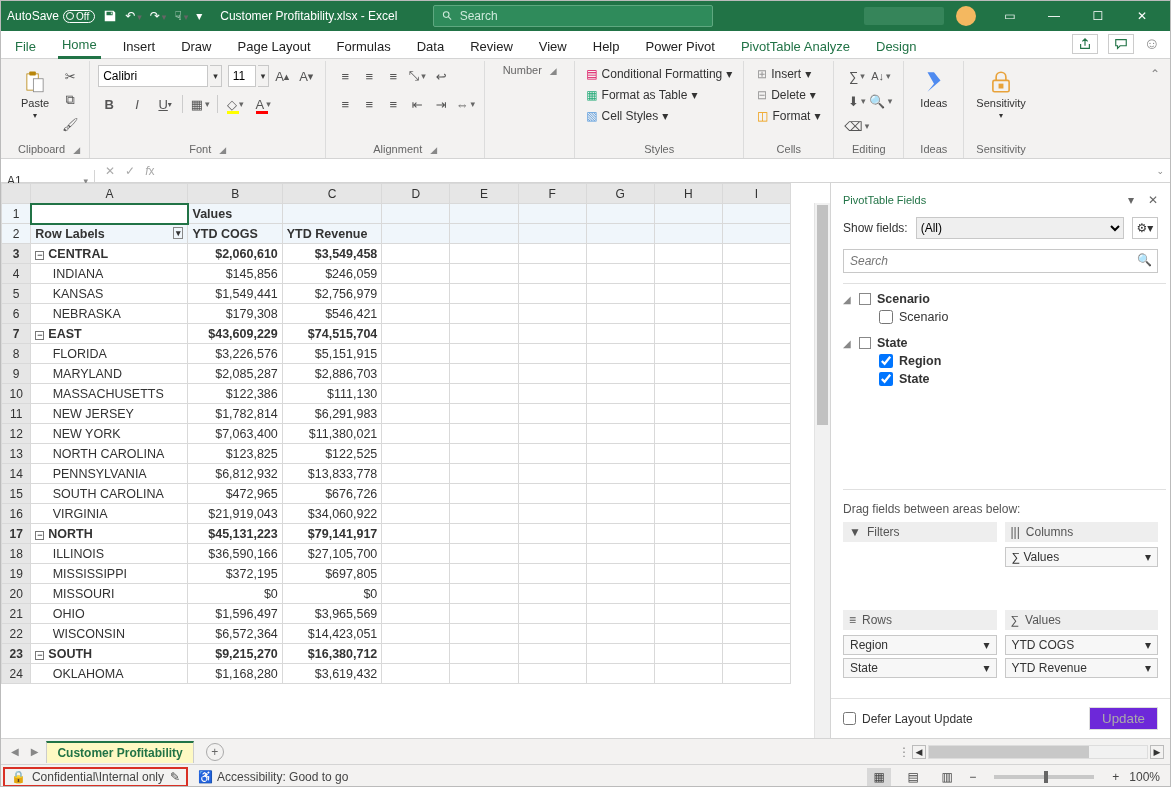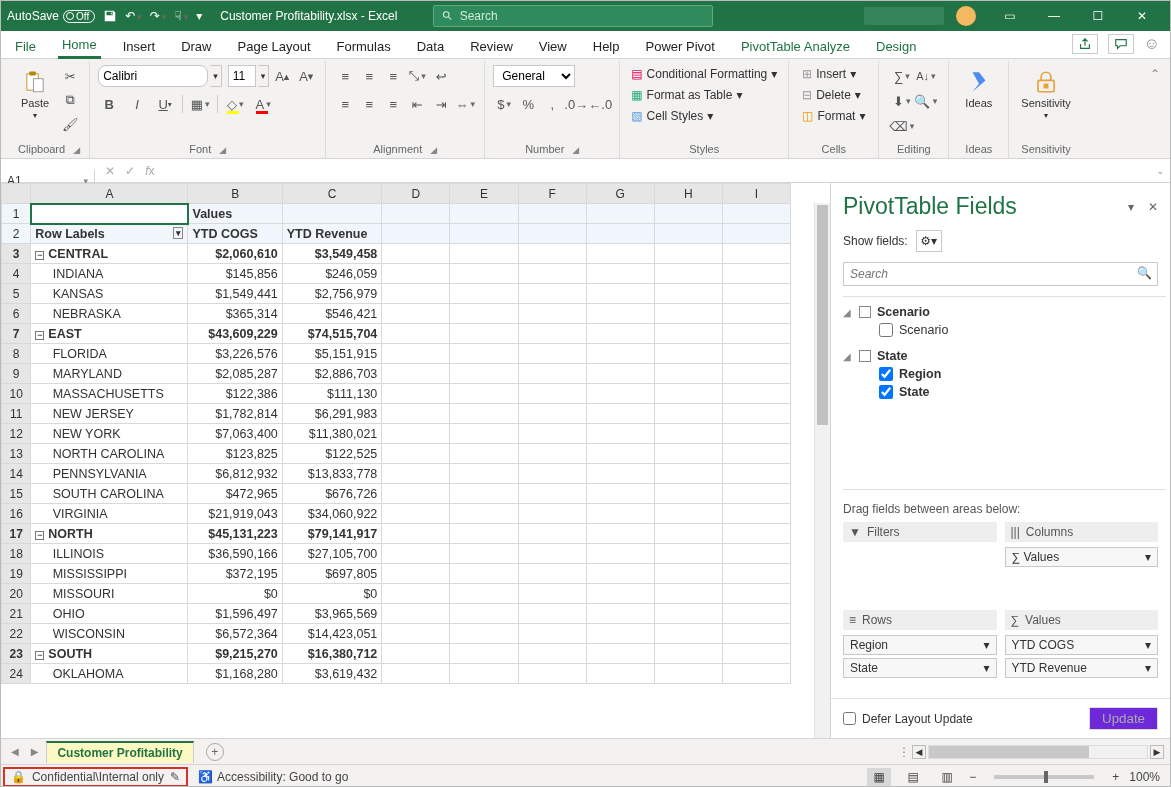--- a/index.html
+++ b/index.html
@@ -62,21 +62,21 @@
 .sheet-tabs .hscroll{margin-left:auto;display:flex;align-items:center;gap:2px;}
 .statusbar{height:24px;background:#f3f2f1;border-top:1px solid #d4d4d4;display:flex;align-items:center;padding:0 10px;font-size:12px;color:#444;gap:10px;}
 .statusbar .sensitivity-box{border:2px solid #d93025;padding:1px 6px;display:flex;align-items:center;gap:6px;margin-left:-8px;}
 .statusbar .spacer{flex:1;}
 .statusbar .viewbtn{width:24px;height:18px;display:flex;align-items:center;justify-content:center;border-left:0;}
 .statusbar .slider{width:100px;height:4px;background:#c8c8c8;position:relative;margin:0 8px;}
 .statusbar .slider .thumb{position:absolute;left:50%;top:-4px;width:4px;height:12px;background:#666;}
 
 .pane{width:340px;border-left:1px solid #d4d4d4;background:#fff;display:flex;flex-direction:column;}
 .pane .ph{display:flex;align-items:center;justify-content:space-between;padding:10px 12px 6px 12px;}
-.pane .ph h2{font-size:23px;font-weight:400;color:#217346;}
+.pane .ph h2{font-size:11px;font-weight:400;color:#217346;}
 .pane .ph .ctrl{display:flex;gap:14px;color:#666;align-items:center;}
 .pane .showrow{display:flex;align-items:center;gap:8px;padding:4px 12px;font-size:12px;}
 .pane .showrow select{flex:1;height:22px;border:1px solid #c8c8c8;font-size:12px;}
 .pane .gear{width:26px;height:22px;border:1px solid #c8c8c8;display:flex;align-items:center;justify-content:center;}
 .pane .search{margin:6px 12px;position:relative;}
 .pane .search input{width:100%;height:24px;border:1px solid #c8c8c8;padding:0 24px 0 6px;font-size:12px;font-style:italic;color:#777;}
 .pane .search .sicon{position:absolute;right:6px;top:4px;color:#888;}
 .pane .fieldlist{flex:1;overflow:auto;border-top:1px solid #e0e0e0;border-bottom:1px solid #e0e0e0;margin:4px 4px 4px 12px;padding:6px 4px 6px 0;font-size:12.5px;}
 .pane .fieldlist .node{display:flex;align-items:center;gap:6px;padding:2px 0;}
 .pane .fieldlist .node .toggle{width:10px;color:#888;font-size:10px;}
@@ -186,21 +186,21 @@
       </div>
     </div>
     <div class="label">
         <span>Clipboard</span>
         <span class="launcher">◢</span>
       </div>
   </div>
   <div class="group" style="min-width:210px;">
     <div class="content col" style="gap:6px;align-items:flex-start;">
       <div class="row">
-        <input class="rinp" style="width: 110px; border-radius: 8px;" value="Calibri">
+        <input class="rinp" style="width: 110px;" value="Calibri">
           <span style="border:1px solid #c8c8c8;border-left:none;height:22px;display:flex;align-items:center;padding:0 3px;font-size:9px;">▾</span>
         <input class="rinp" style="width: 28px; margin-left: 4px;" value="11">
           <span style="border:1px solid #c8c8c8;border-left:none;height:22px;display:flex;align-items:center;padding:0 3px;font-size:9px;">▾</span>
         <div class="iconbtn">A<sup>▴</sup></div>
         <div class="iconbtn">A<sup>▾</sup></div>
       </div>
       <div class="row" style="gap:6px;">
         <div class="iconbtn">
             <b>B</b>
           </div>
@@ -244,32 +244,20 @@
         <div class="iconbtn">⇥</div>
         <div class="iconbtn chev">⇔</div>
       </div>
     </div>
     <div class="label">
         <span>Alignment</span>
         <span class="launcher">◢</span>
       </div>
   </div>
   <div class="group" style="min-width:90px;">
-    <div class="content col" style="gap:6px;align-items:flex-start;">
-      <div class="row">
-          <select style="width:82px;"><option>General</option></select>
-        </div>
-      <div class="row">
-        <div class="iconbtn chev">$</div>
-        <div class="iconbtn">%</div>
-        <div class="iconbtn">,</div>
-        <div class="iconbtn">.0→</div>
-        <div class="iconbtn">←.0</div>
-      </div>
-    </div>
     <div class="label">
         <span>Number</span>
         <span class="launcher">◢</span>
       </div>
   </div>
   <div class="group" style="min-width:160px;">
     <div class="content col" style="gap:3px;align-items:flex-start;">
       <div class="rbtn"><span style="color:#d05;">▤</span><span>Conditional Formatting</span> ▾</div>
       <div class="rbtn"><span style="color:#2a7;">▦</span><span>Format as Table</span> ▾</div>
       <div class="rbtn"><span style="color:#59d;">▧</span><span>Cell Styles</span> ▾</div>
@@ -437,21 +425,21 @@
               <td></td>
               <td></td>
               <td></td>
               <td></td>
             </tr>
           </tbody>
           <tbody>
             <tr class="">
               <td class="rowhead">6</td>
               <td class="">&nbsp;&nbsp;&nbsp;&nbsp;&nbsp;NEBRASKA</td>
-              <td class="num">$365,314</td>
+              <td class="num">$179,308</td>
               <td class="num">$546,421</td>
               <td></td>
               <td></td>
               <td></td>
               <td></td>
               <td></td>
               <td></td>
             </tr>
           </tbody>
           <tbody>
@@ -716,20 +704,21 @@
   <div class="pane">
     <div class="ph">
       <h2>PivotTable Fields</h2>
       <div class="ctrl">
         <span>▾</span>
         <span>✕</span>
       </div>
     </div>
     <div class="showrow">
       <span>Show fields:</span>
+      <select><option>(All)</option></select>
       <div class="gear">⚙▾</div>
     </div>
     <div class="search">
       <input placeholder="Search" style="">
       <span class="sicon">🔍</span>
     </div>
     <div class="fieldlist">
       <div class="node">
           <span class="toggle">◢</span>
           <span class="tblicon"></span>

